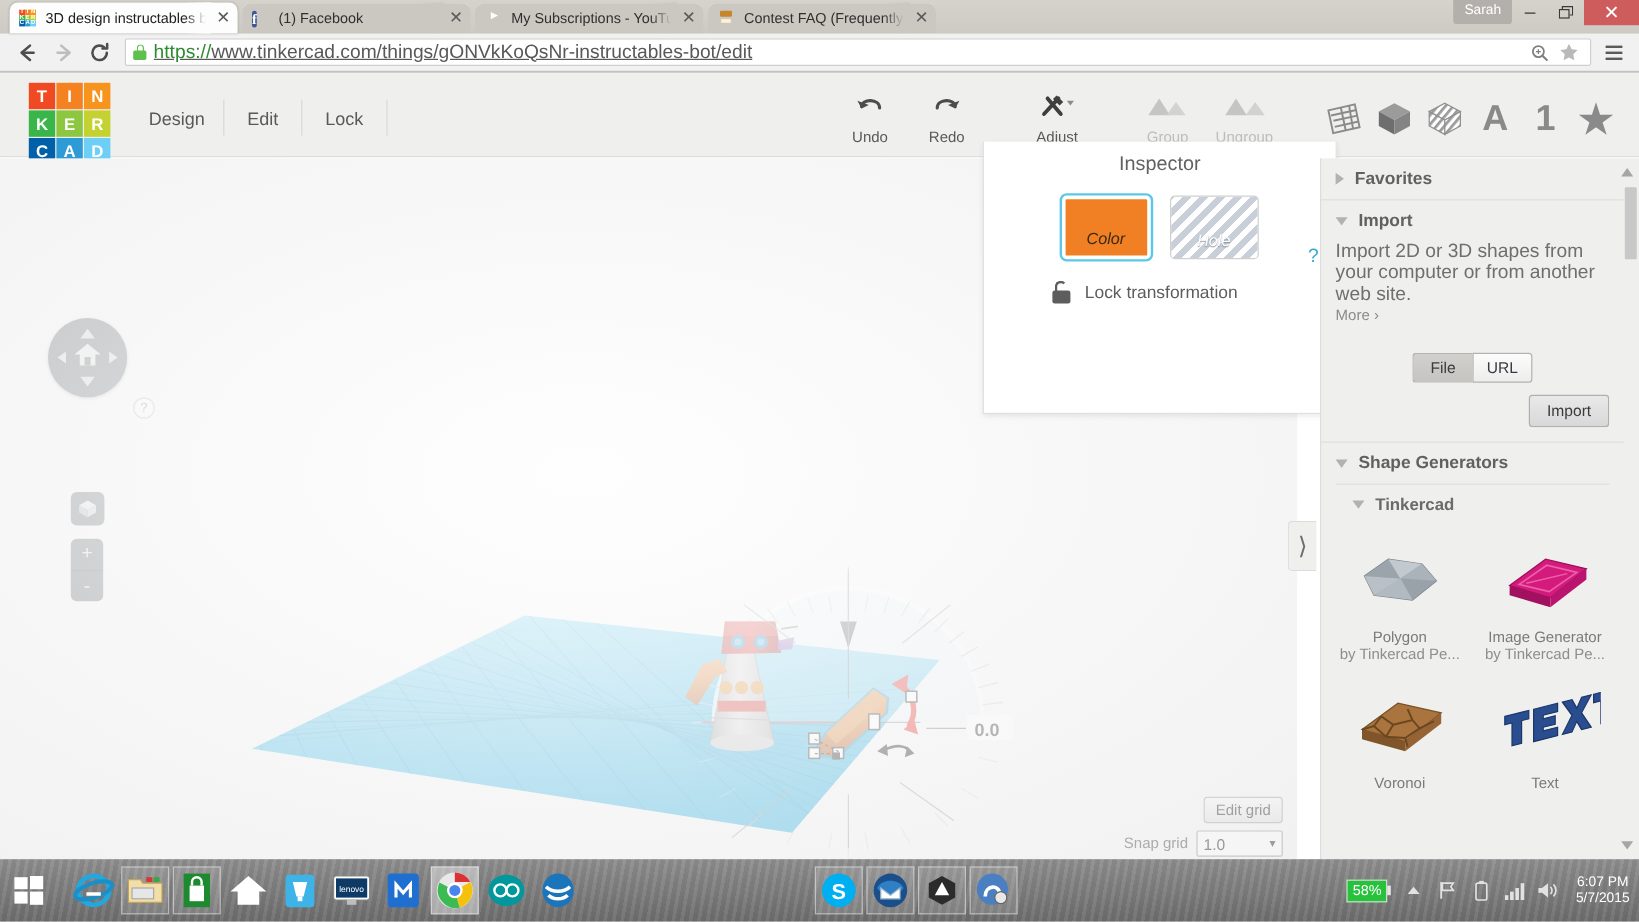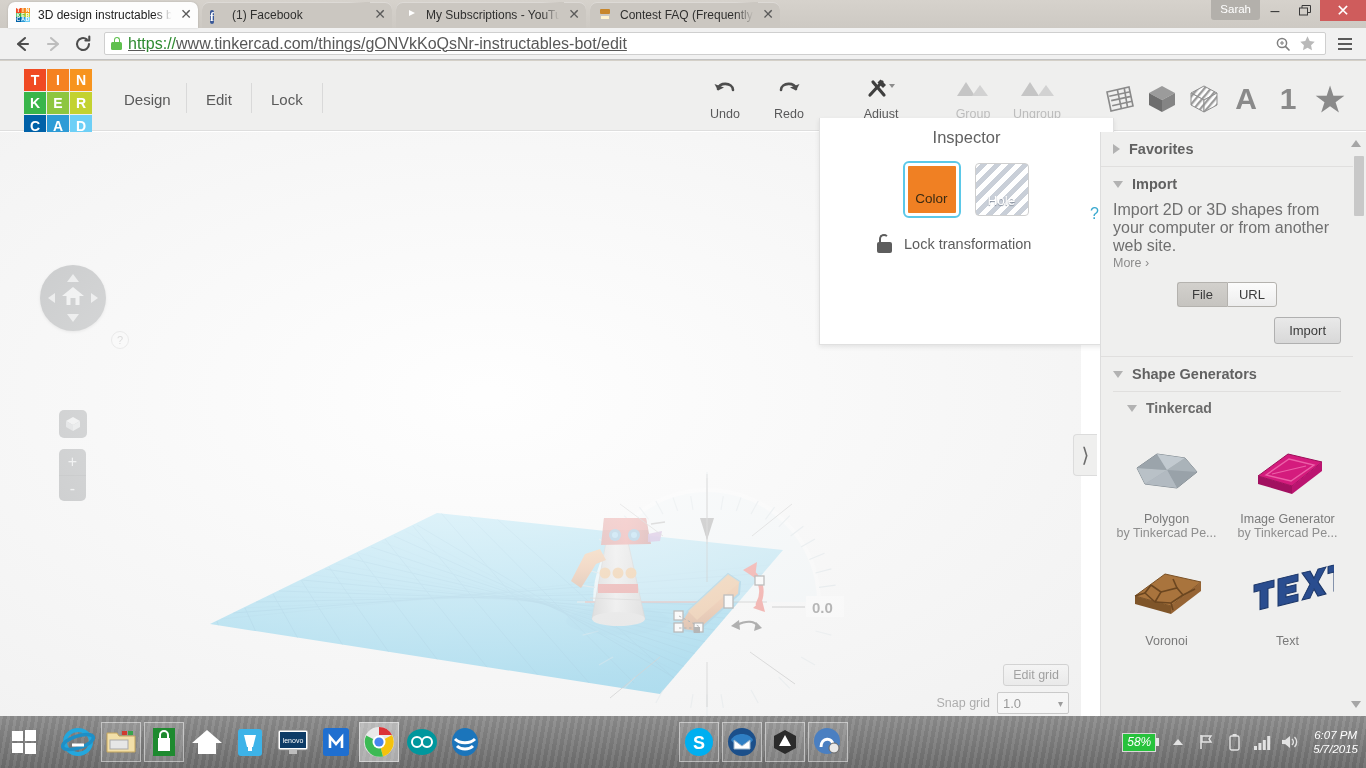--- a/index.html
+++ b/index.html
@@ -135,21 +135,21 @@
   }
 
   
   #inspector {
     position:absolute; left:819px; top:57px; width:295px; height:227px;
     background:#fff; border:1px solid #e0e0e0; border-top:none;
     box-shadow:0 2px 5px rgba(0,0,0,.09);
   }
   #inspector h3 { font-weight:normal; font-size:16.5px; color:#616161; text-align:center; margin-top:10px; }
   #insp-swatches { display:flex; justify-content:center; gap:16px; margin-top:16px; position:relative; }
-  .swatch { width:54px; height:53px; border-radius:4px; position:relative; display:flex; align-items:flex-end; justify-content:center; }
+  .swatch { width:74px; height:53px; border-radius:4px; position:relative; display:flex; align-items:flex-end; justify-content:center;font-style:italic; }
   .swatch .sl { font-size:13.5px; padding-bottom:7px; }
   .sw-color { background:#f08023; border:3px solid #fff; outline:2px solid #5bc8e8; color:#3a2a12; }
   .sw-hole {
     border:1px solid #cfcfcf; background:
       repeating-linear-gradient(-45deg,#fff 0 5px,#c9cfd8 5px 10px);
     color:#fff;
   }
   .sw-hole .sl { text-shadow:0 1px 1px rgba(120,130,145,.9); }
   #insp-help { position:absolute; right:14px; top:42px; color:#3aa9cf; font-size:16px; }
   #lockrow { display:flex; align-items:center; gap:11px; margin:18px 0 0 55px; }
@@ -163,21 +163,21 @@
   #rp-scroll { position:absolute; left:0; top:0; width:252px; }
   .rp-sec { border-bottom:1px solid #e0dfde; }
   .rp-head { display:flex; align-items:center; gap:9px; padding:9px 12px; }
   .rp-head .tri { width:0;height:0;flex:none;}
   .tri.closed { border-left:7px solid #b2b2b2; border-top:5px solid transparent; border-bottom:5px solid transparent;}
   .tri.open { border-top:7px solid #b2b2b2; border-left:5px solid transparent; border-right:5px solid transparent;}
   .rp-head .ht { font-size:14.5px; color:#616161; font-weight:bold; }
   .rp-body { padding:0 12px 12px; }
   .rp-desc { font-size:16px; color:#6f6f6f; line-height:18px; }
   .rp-more { font-size:12.5px; color:#8b8b8b; margin-top:1px; }
-  #seg { display:flex; justify-content:center; margin-top:12px; }
+  #seg { display:flex; justify-content:center; margin-top:24px; }
   .segbtn { width:50px; text-align:center; font-size:13px; padding:4px 0; border:1px solid #b4b2ae; color:#3b3b3b;}
   .segbtn.on { background:linear-gradient(#d2d0cc,#c6c4c0); border-right:none; border-radius:3px 0 0 3px;}
   .segbtn.off { background:linear-gradient(#fcfcfc,#ededed); border-radius:0 3px 3px 0;}
   #filerow { display:flex; align-items:center; gap:8px; margin-top:10px; }
   #choosefile { font-size:12.5px; padding:3px 8px; border:1px solid #9b9b9b; border-radius:3px; background:linear-gradient(#f6f6f6,#dedede); color:#222;}
   #nofile { font-size:12.5px; color:#494949;}
   #importbtn { float:right; font-size:13px; padding:5px 14px; border:1px solid #b0b0b0; border-radius:3px; background:linear-gradient(#e9e9e9,#d8d8d8); color:#3a3a3a; margin-top:10px;}
   .rp-sub { padding:8px 12px 0 26px; display:flex; align-items:center; gap:9px; }
   .rp-sub .ht { font-size:14px; color:#6b6b6b; font-weight:bold;}
   #shapegrid { display:grid; grid-template-columns:1fr 1fr; gap:2px; padding:10px 6px 0; }
@@ -201,21 +201,21 @@
   #taskbar {
     position:absolute; left:0; bottom:0; width:1366px; height:52px;
     background:linear-gradient(#8f8f8f,#6e6e6e);
   }
   #taskbar:before{content:"";position:absolute;inset:0;background:
     repeating-linear-gradient(100deg, rgba(255,255,255,.05) 0 3px, rgba(0,0,0,.05) 3px 7px);}
   #startbtn { position:absolute; left:0; top:0; width:48px; height:52px; display:flex; align-items:center; justify-content:center;}
   .tbicon { position:absolute; top:6px; width:40px; height:40px; display:flex; align-items:center; justify-content:center; }
   .tbicon.framed { border:1px solid rgba(255,255,255,.45); background:rgba(255,255,255,.13); }
   .tbicon.framed.light { background:rgba(255,255,255,.42); }
-  #tray { position:absolute; right:0; top:0; height:52px; display:flex; align-items:center; gap:10px; padding-right:8px;font-style:italic;}
+  #tray { position:absolute; right:0; top:0; height:52px; display:flex; align-items:center; gap:10px; padding-right:8px;}
   #battpct { display:flex; align-items:center; }
   #battpct .bx { background:#27c23c; color:#fff; font-size:12px; padding:2px 4px; border:1px solid #d8d8d8; line-height:13px;}
   #battpct .cap { width:3px; height:8px; background:#e6e6e6; }
   .trayico { color:#e8e8e8; display:flex; align-items:center; justify-content:center; width:18px; }
   #clock { color:#fff; font-size:11.5px; text-align:center; line-height:14px; padding-left:4px; }
 </style>
 </head>
 <body>
 
 <div id="chrome-window">

